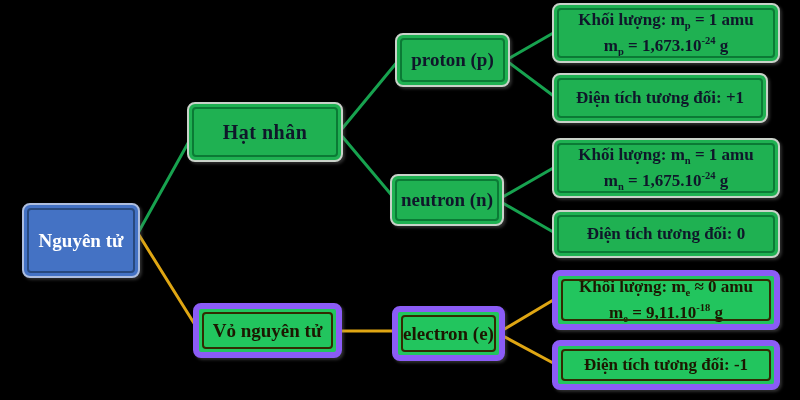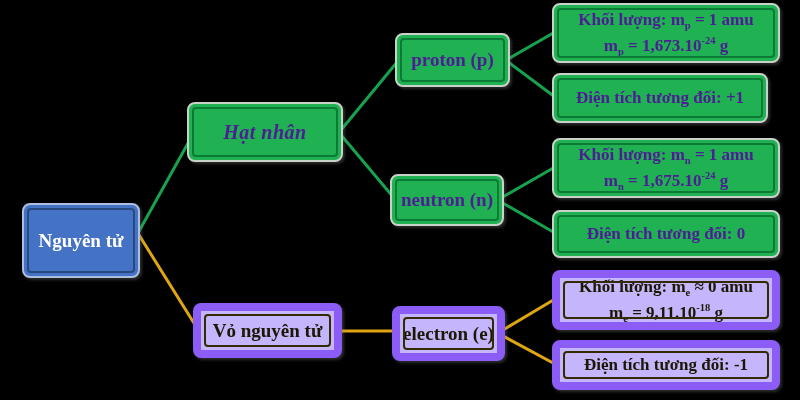--- a/index.html
+++ b/index.html
@@ -12,25 +12,25 @@
     position:absolute;display:flex;flex-direction:column;align-items:center;justify-content:center;
     font-weight:bold;text-align:center;border-radius:8px;box-sizing:border-box;
     box-shadow:2px 2px 3px rgba(130,130,130,0.35);
   }
   .node::before{
     content:"";position:absolute;left:3px;right:3px;top:3px;bottom:3px;
     border:2px solid;border-radius:4px;pointer-events:none;border-color:inherit;
   }
   .blue{background:#4472C4;border:2px solid #AEBEDF;color:#fff;}
   .blue::before{border-color:#28497E;}
-  .green{background:#1FB152;border:2px solid #C9D2C9;color:#4c1d95;}
+  .green{background:#1FB152;border:2px solid #C9D2C9;color:#0f172a;}
   .green::before{border-color:#0B7A35;}
-  .gold{background:#c4b5fd;border:8px solid #8b5cf6;color:#1C1700;}
+  .gold{background:#22c55e;border:6px solid #8b5cf6;color:#1C1700;}
   .gold::before{border-color:#332A00;}
-  .label-lg{font-size:20px;letter-spacing:0.5px;font-style:italic;}
+  .label-lg{font-size:20px;letter-spacing:0.5px;}
   .label-md{font-size:19px;}
   .detail{font-size:17px;line-height:1.55;padding:2px 6px;}
   sub{font-size:62%;line-height:0;}
   sup{font-size:62%;line-height:0;}
 </style>
 </head>
 <body>
 
 <div id="stage">
 

